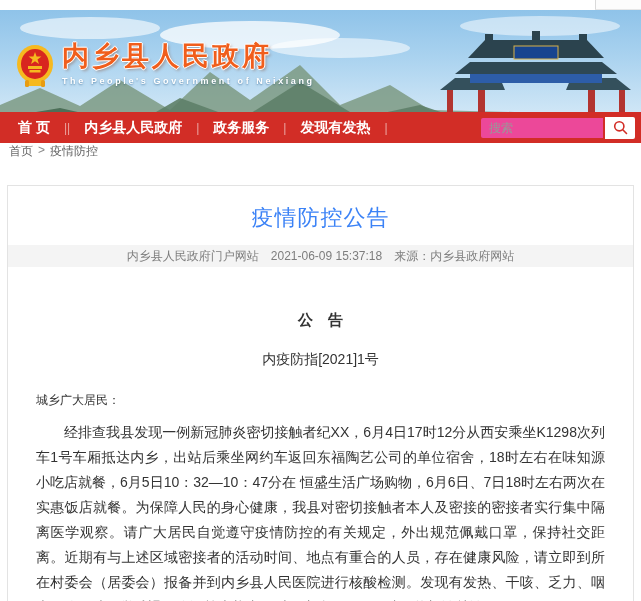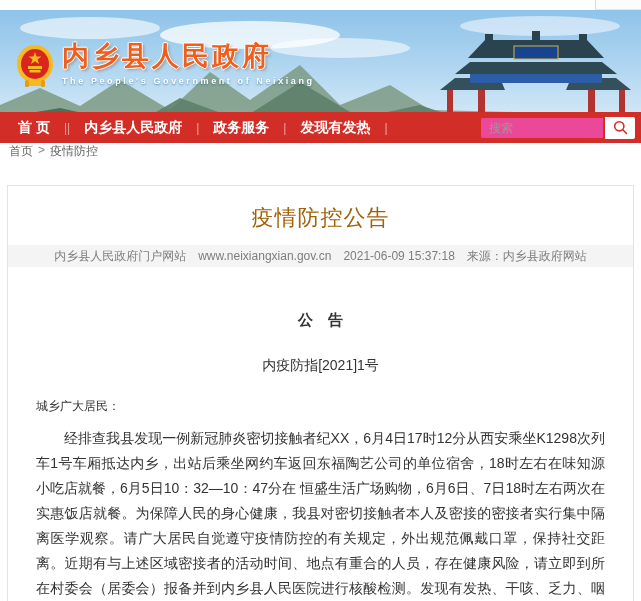--- a/index.html
+++ b/index.html
@@ -37,26 +37,26 @@
 
   
   .breadcrumb { height:21px; display:flex; align-items:flex-start; padding-left:9px;
     font-size:12px; color:#666; background:#fff; }
   .breadcrumb .crumb-link { cursor:pointer; }
   .breadcrumb .sep { margin:0 5px; color:#888; }
 
   
   .article-box { position:absolute; left:7px; right:7px; top:185px; height:430px;
     background:#fff; border:1px solid #e3e3e3; border-bottom:none; }
-  .article-title { text-align:center; font-size:22px; color:#a16207; font-weight:500;
+  .article-title { text-align:center; font-size:22px; color:#3b82f6; font-weight:500;
     letter-spacing:1px; margin-top:17px; }
   .meta-bar { margin-top:12px; height:22px; background:#f4f4f4; display:flex;
     align-items:center; justify-content:center; font-size:12px; color:#7d7d7d; gap:12px; }
   .doc-heading { text-align:center; font-size:15px; font-weight:bold; color:#333; margin-top:44px; }
-  .doc-number { text-align:center; font-size:14px; color:#333; margin-top:27px; }
+  .doc-number { text-align:center; font-size:14px; color:#333; margin-top:21px; }
   .salutation { font-size:12px; color:#333; margin:23px 28px 0; }
   .body-text { font-size:14px; color:#333; line-height:25px; text-align:justify;
     text-indent:2em; margin:11px 28px 0; }
 </style>
 </head>
 <body>
 
 <div class="top-strip">
   <div class="artifact"></div>
 </div>
@@ -134,21 +134,20 @@
 <div class="breadcrumb">
   <span class="crumb-link">首页</span>
   <span class="sep">&gt;</span>
   <span>疫情防控</span>
 </div>
 
 <div class="article-box">
   <div class="article-title">疫情防控公告</div>
   <div class="meta-bar">
     <span>内乡县人民政府门户网站</span>
-    <span>www.neixiangxian.gov.cn</span>
     <span>2021-06-09 15:37:18</span>
     <span>来源：内乡县政府网站</span>
   </div>
   <div class="doc-heading">公　告</div>
   <div class="doc-number">内疫防指[2021]1号</div>
   <div class="salutation">城乡广大居民：</div>
   <p class="body-text">经排查我县发现一例新冠肺炎密切接触者纪XX，6月4日17时12分从西安乘坐K1298次列车1号车厢抵达内乡，出站后乘坐网约车返回东福陶艺公司的单位宿舍，18时左右在味知源小吃店就餐，6月5日10：32—10：47分在 恒盛生活广场购物，6月6日、7日18时左右两次在实惠饭店就餐。为保障人民的身心健康，我县对密切接触者本人及密接的密接者实行集中隔离医学观察。请广大居民自觉遵守疫情防控的有关规定，外出规范佩戴口罩，保持社交距离。近期有与上述区域密接者的活动时间、地点有重合的人员，存在健康风险，请立即到所在村委会（居委会）报备并到内乡县人民医院进行核酸检测。发现有发热、干咳、乏力、咽痛、嗅（味）觉减退、腹泻等症状者及时到内乡县人民医院发热门诊就诊。</p>
 
 </div>
 

